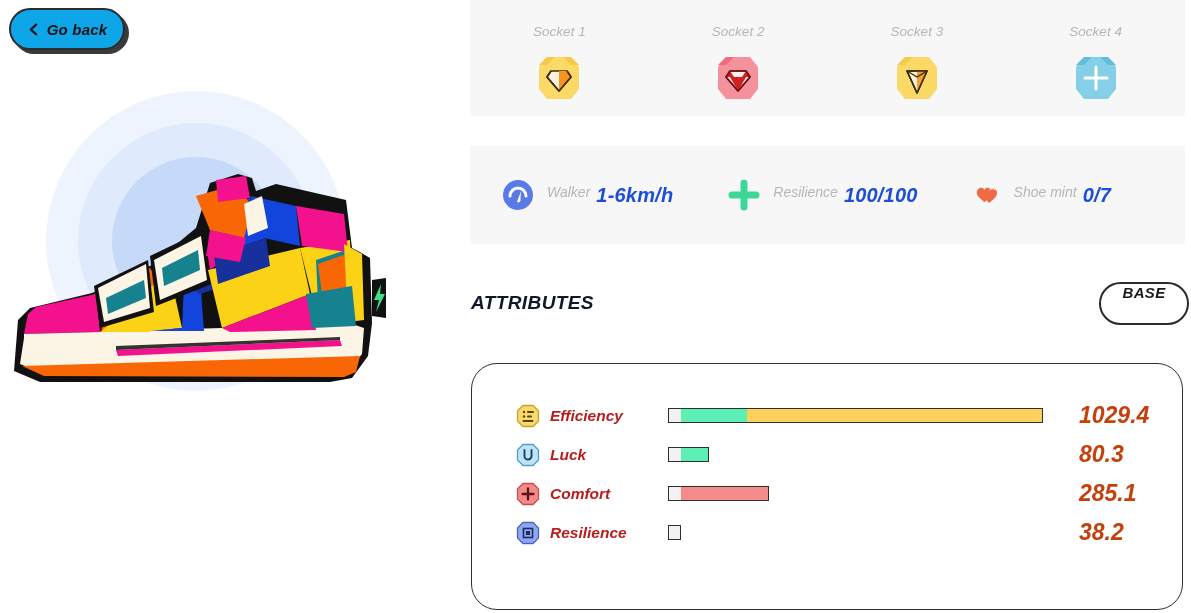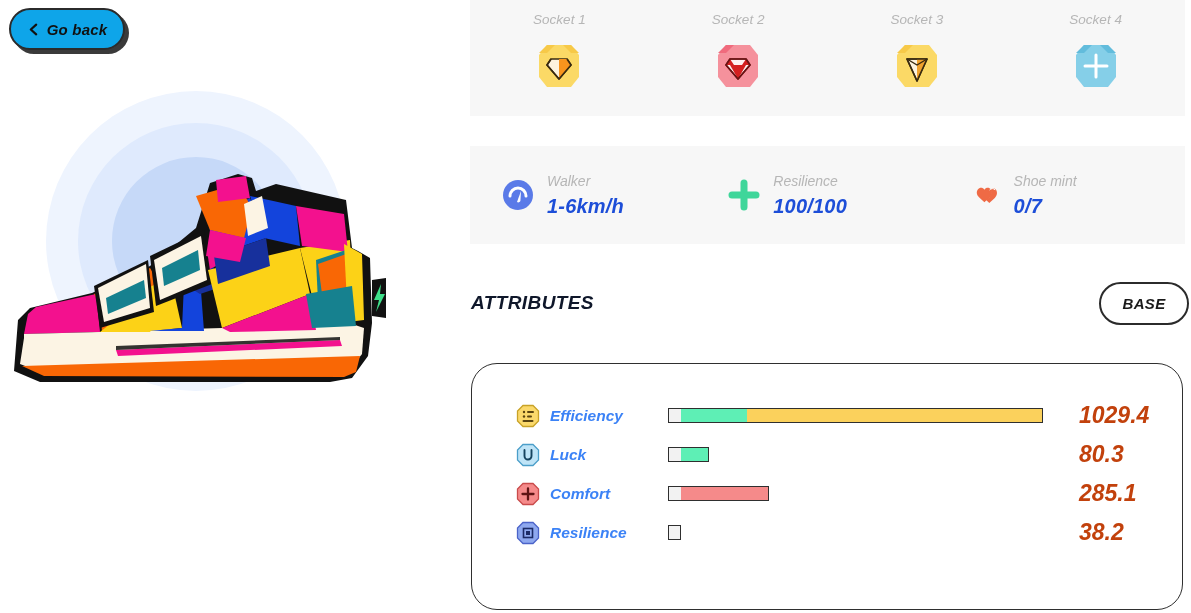--- a/index.html
+++ b/index.html
@@ -43,21 +43,21 @@
   
   .sockets-panel {
     position: absolute; left: 0; top: 0;
     width: 715px; height: 116px;
     background: #f7f7f7;
     display: flex;
   }
   .socket {
     flex: 1 1 0;
     display: flex; flex-direction: column; align-items: center;
-    padding-top: 12px;
+    padding-top: 24px;
     cursor: pointer;
   }
   .socket-label {
     font-size: 13.5px; font-style: italic; font-weight: 500;
     color: #b6b6b6; margin-bottom: 12px; white-space: nowrap;
   }
   .gem { width: 48px; height: 52px; display: block; }
 
   
   .stats-panel {
@@ -67,21 +67,21 @@
     display: flex; align-items: center;
   }
   .stat {
     display: flex; align-items: center; gap: 11px;
     padding-left: 30px;
     width: 33.33%;
   }
   .stat:nth-child(2) { padding-left: 18px; }
   .stat:nth-child(3) { padding-left: 20px; }
   .stat-icon { width: 36px; height: 36px; flex: 0 0 36px; display:block; }
-  .stat-text { display: flex; flex-direction: column; gap: 6px; }
+  .stat-text { display: flex; flex-direction: row; gap: 6px; }
   .stat-label {
     font-size: 14px; font-style: italic; font-weight: 500; color: #b6b6b6;
     white-space: nowrap;
   }
   .stat-value {
     font-size: 20px; font-style: italic; font-weight: 700; color: #1d4ed8;
     white-space: nowrap; letter-spacing: .2px;
   }
 
   
@@ -93,21 +93,21 @@
     position: absolute; left: 1px; top: 6px;
     font-size: 19px; font-weight: 800; font-style: italic;
     color: #0f172a; letter-spacing: .4px;
   }
   .base-pill {
     position: absolute; right: 2px; top: -4px;
     width: 90px; height: 43px;
     border: 2.5px solid #2b2b2b;
     border-radius: 22px;
     background: #fff;
-    display: flex; align-items: center; justify-content: center;
+    display: flex; justify-content: center;
     cursor: pointer;
   }
   .base-pill span {
     font-size: 15px; font-weight: 700; font-style: italic; color: #1a1a1a;
     letter-spacing: .3px;
   }
 
   
   .attr-card {
     position: absolute; left: 1px; top: 363px;
@@ -119,21 +119,21 @@
   }
   .attr-row {
     display: flex; align-items: center;
     height: 39px;
     padding-left: 44px;
   }
   .attr-icon { width: 24px; height: 24px; flex: 0 0 24px; display:block; }
   .attr-name {
     margin-left: 10px;
     width: 118px;
-    font-size: 15.5px; font-weight: 700; font-style: italic; color: #3b82f6;
+    font-size: 15.5px; font-weight: 700; font-style: italic; color: #b91c1c;
     white-space: nowrap;
   }
   .bar-zone {
     width: 385px; height: 16px; flex: 0 0 385px;
     display: flex; align-items: center;
   }
   .bar-stack { display: flex; align-items: stretch; height: 15px; }
   .seg-base {
     width: 13px; background: #f2f2f2;
     border: 1.6px solid #2f2f2f; border-right: none;

